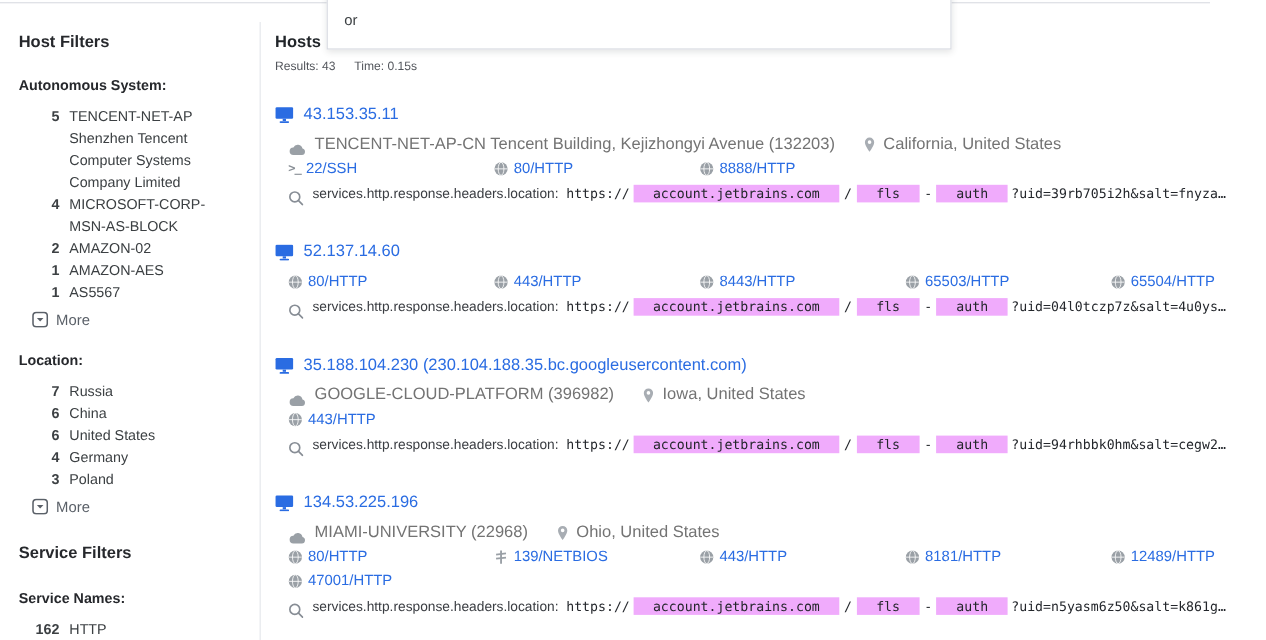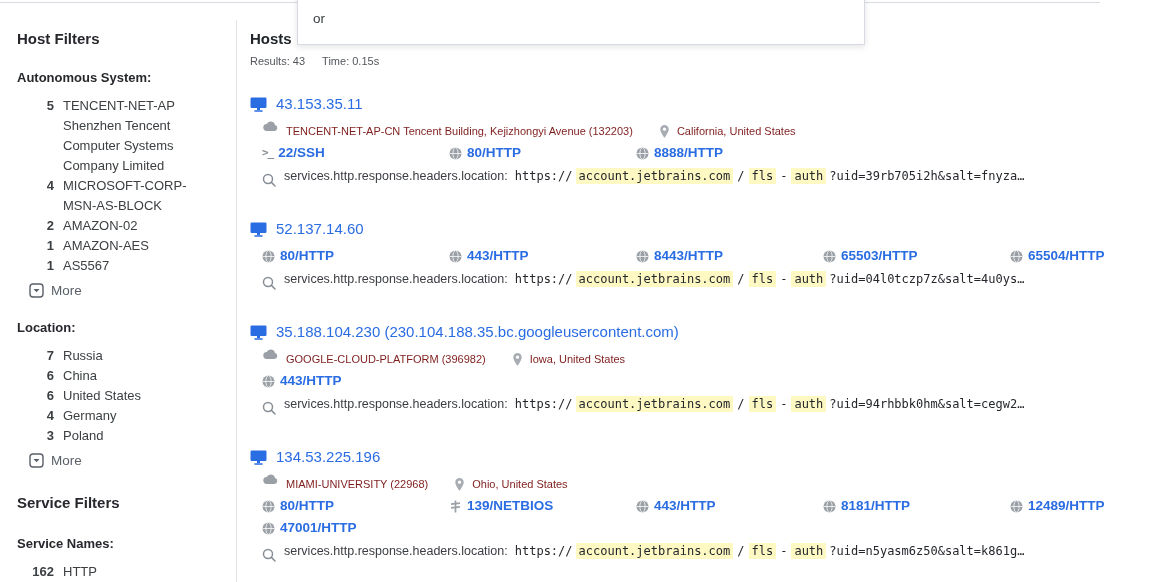--- a/index.html
+++ b/index.html
@@ -29,33 +29,33 @@
   .more{display:flex;gap:7px;margin:7px 0 0 12px;color:#5a6068;font-size:13.5px;cursor:pointer}
   
   .main{position:absolute;left:250px;top:30px;width:901px}
   .main-title{font-size:15px;font-weight:700;color:#212529;margin-bottom:8px}
   .results-line{font-size:11px;color:#53565c;margin-bottom:27px}
   .results-line span + span{margin-left:14px}
   .host{margin-bottom:32px}
   .ip-row{display:flex;align-items:center;gap:9px;margin-bottom:6px;line-height:20px}
   .ip-link{font-size:15px;font-weight:400;color:#2a6ce2;text-decoration:none;cursor:pointer}
   .host-body{padding-left:12px}
-  .as-row{display:flex;align-items:flex-start;font-size:11px;color:#7f1d1d;line-height:22px}
+  .as-row{display:flex;align-items:flex-end;font-size:15px;color:#737373;line-height:22px}
   .as-row .txt{margin-left:8px}
   .loc{margin-left:26px;display:inline-flex;align-items:center}
   .loc .txt{margin-left:7px}
   .svc-row{display:flex;flex-wrap:wrap;width:940px}
   .svc{flex:0 0 187px;display:flex;align-items:center;line-height:22px;cursor:pointer}
-  .svc a{font-size:13.5px;font-weight:700;color:#2a6ce2;text-decoration:none;margin-left:5px}
+  .svc a{font-size:13.5px;font-weight:400;color:#2a6ce2;text-decoration:none;margin-left:5px}
   .term-icon{font-family:"DejaVu Sans Mono",monospace;font-size:11px;font-weight:700;color:#8a9097;letter-spacing:-1px}
   .term-icon::before{content:">_"}
   .query-row{display:flex;align-items:flex-end;margin-top:1px;font-size:12.5px;color:#3a3d42;white-space:nowrap;line-height:22px}
   .qfield{margin-left:8px}
   .mono{font-family:"DejaVu Sans Mono",monospace;font-size:12px;color:#23262b;margin-left:7px}
-  .mono .hl{background:#fef9c3;padding:1px 3px;margin:0 3px}
+  .mono .hl{background:#f0abfc;padding:1px 18px;margin:0 3px}
   .mono .sep{margin:0 1px}
   svg{flex:none;display:block}
 </style>
 </head>
 <body>
 
 <div class="topline"></div>
 <div class="suggest-box">
   <span>or</span>
 </div>

